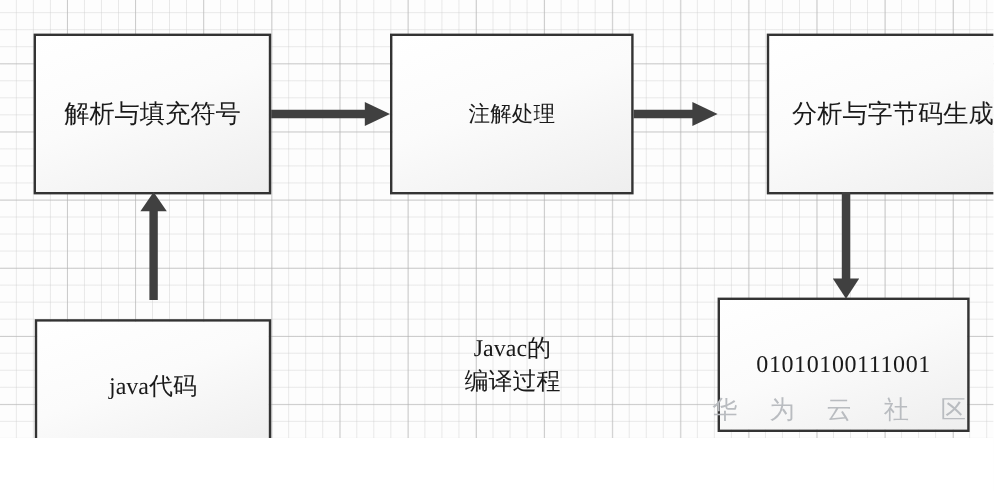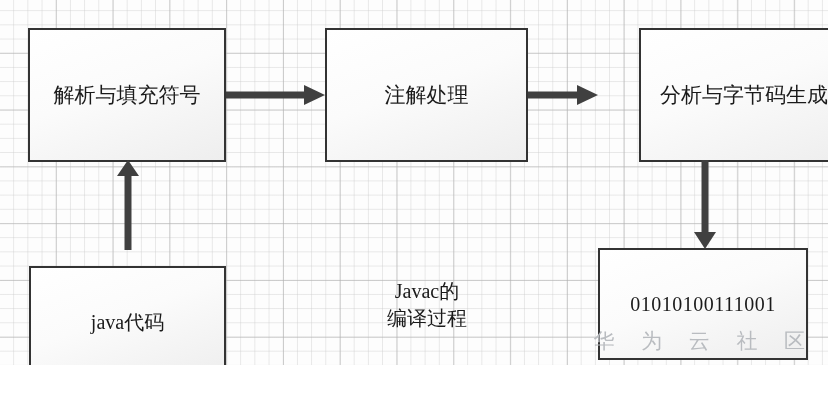--- a/index.html
+++ b/index.html
@@ -39,21 +39,21 @@
     color: #1a1a1a;
     line-height: 1.25;
   }
 
   .node-label {
     display: block;
     white-space: pre-line;
   }
 
   #node-parse   { left: 28px;  top: 28px;  width: 198px; height: 134px; font-size: 21px; }
-  #node-annot   { left: 325px; top: 28px;  width: 203px; height: 134px; font-size: 21px; }
+  #node-annot   { left: 325px; top: 28px;  width: 203px; height: 134px; font-size: 18px; }
   #node-analyze { left: 598px; top: 28px;  width: 210px; height: 134px; font-size: 21px; margin-left: 41px; }
   #node-source  { left: 29px;  top: 248px; width: 197px; height: 112px; font-size: 20px; margin-top: 18px; }
   #node-binary  { left: 598px; top: 248px; width: 210px; height: 112px; font-size: 20px;
                   font-family: "Liberation Serif", "DejaVu Serif", serif; letter-spacing: 0.5px; }
 
   .caption {
     position: absolute;
     left: 352px;
     top: 278px;
     width: 150px;

